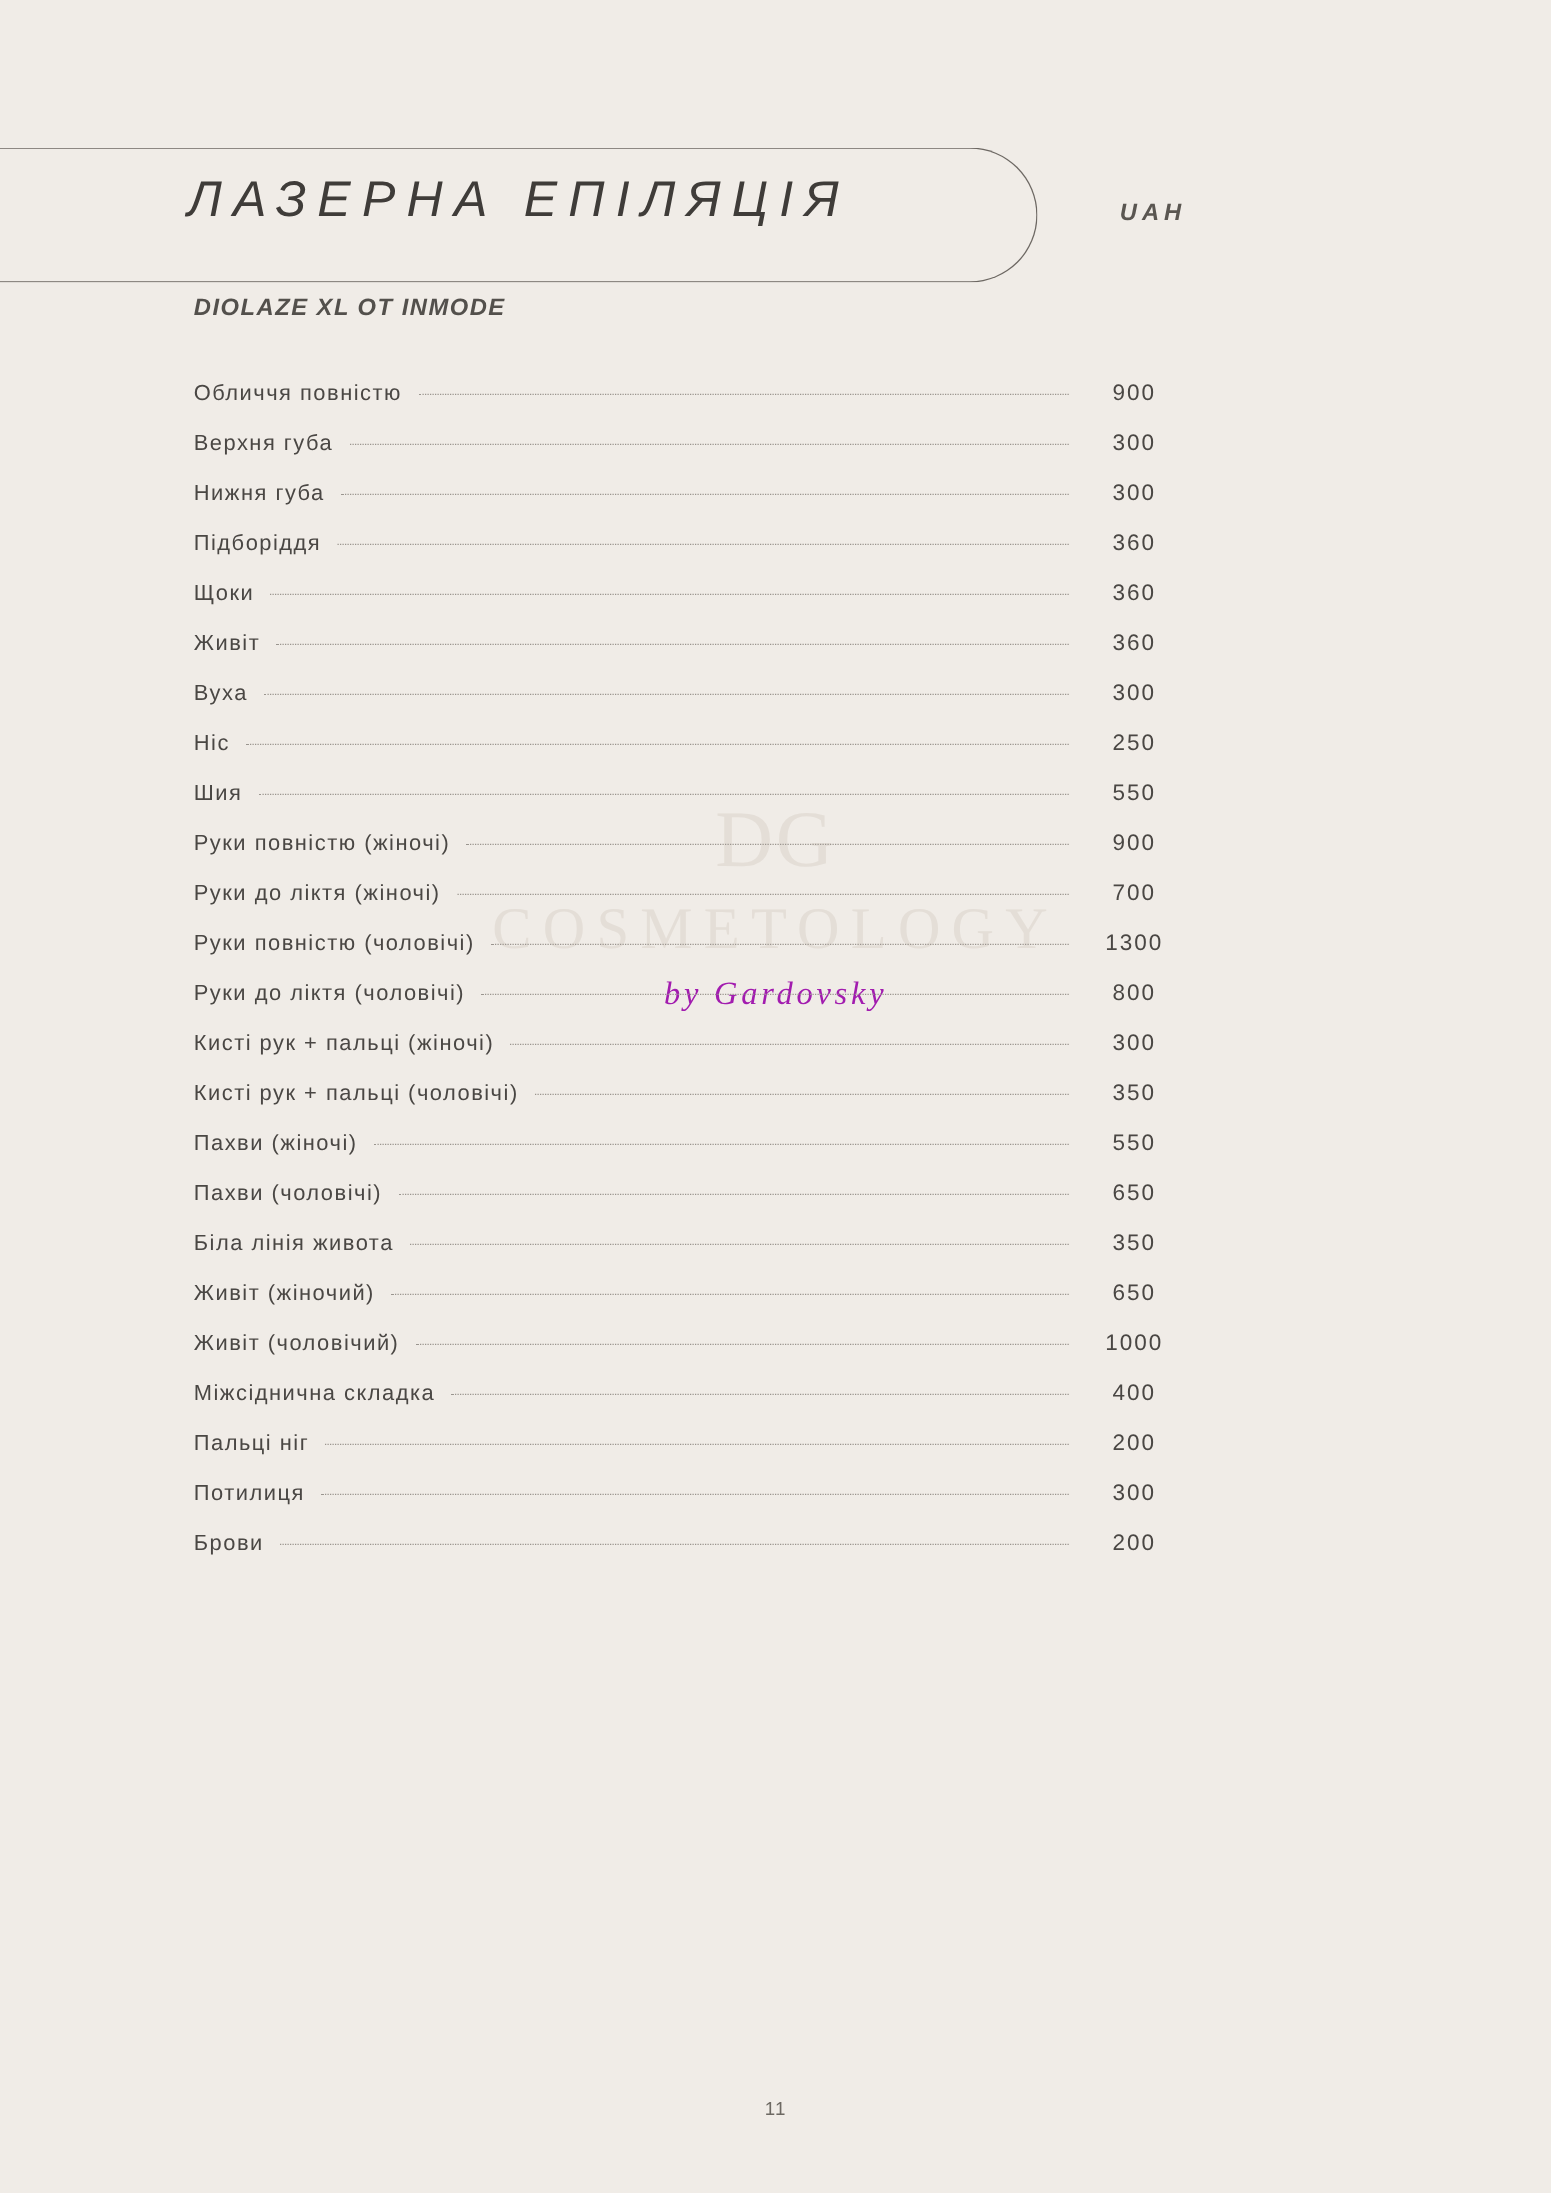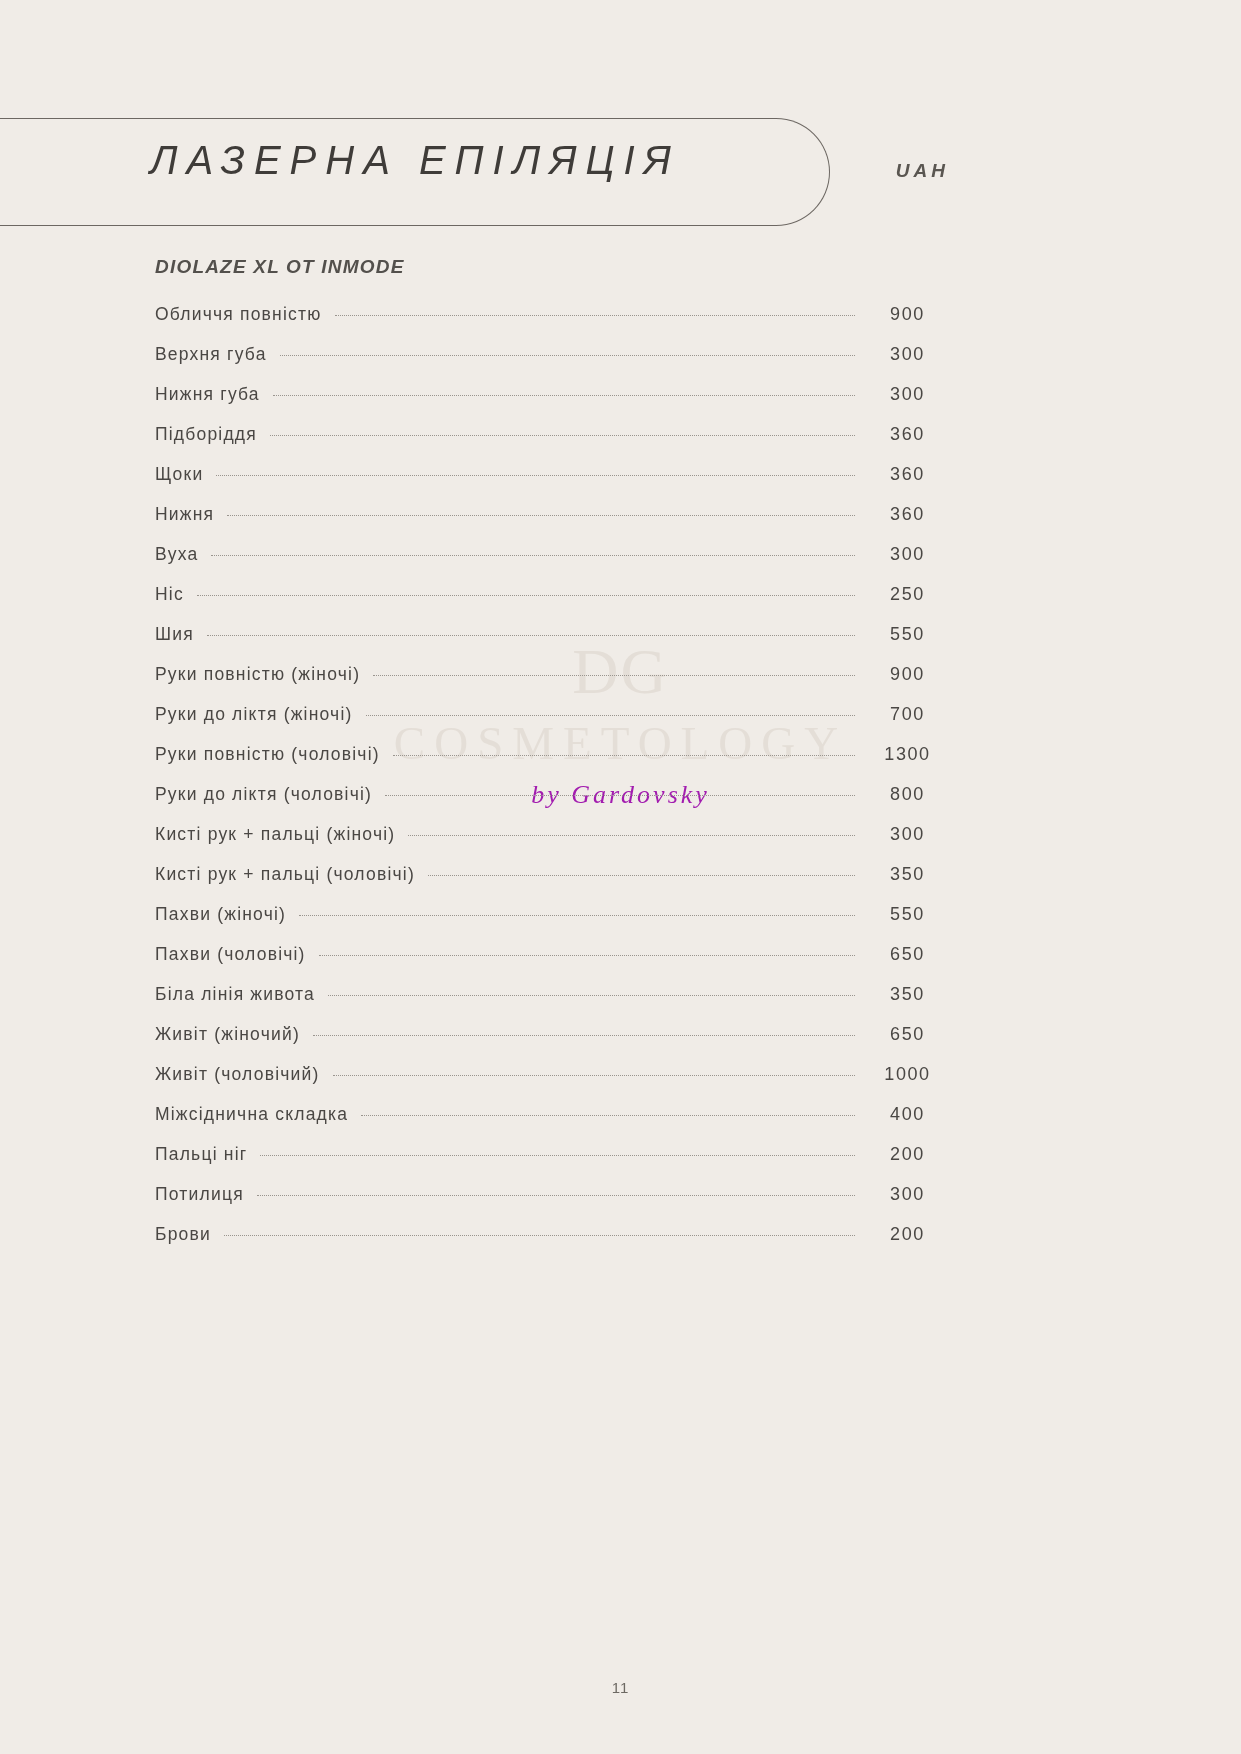--- a/index.html
+++ b/index.html
@@ -63,21 +63,21 @@
     font-weight: 700;
     font-size: 19px;
     letter-spacing: 4px;
     color: #5a5651;
   }
 
   
   .section-label {
     position: absolute;
     left: 155px;
-    top: 256px;
+    top: 236px;
     font-style: italic;
     font-weight: 700;
     font-size: 19px;
     letter-spacing: 1.2px;
     color: #53504c;
   }
 
   
   .list {
     position: absolute;
@@ -202,21 +202,21 @@
         <span class="row-name">Підборіддя</span>
         <span class="row-leader"></span>
         <span class="row-price">360</span>
       </div>
       <div class="row">
         <span class="row-name">Щоки</span>
         <span class="row-leader"></span>
         <span class="row-price">360</span>
       </div>
       <div class="row">
-        <span class="row-name">Нижня</span>
+        <span class="row-name">Живіт</span>
         <span class="row-leader"></span>
         <span class="row-price">360</span>
       </div>
       <div class="row">
         <span class="row-name">Вуха</span>
         <span class="row-leader"></span>
         <span class="row-price">300</span>
       </div>
       <div class="row">
         <span class="row-name">Ніс</span>

